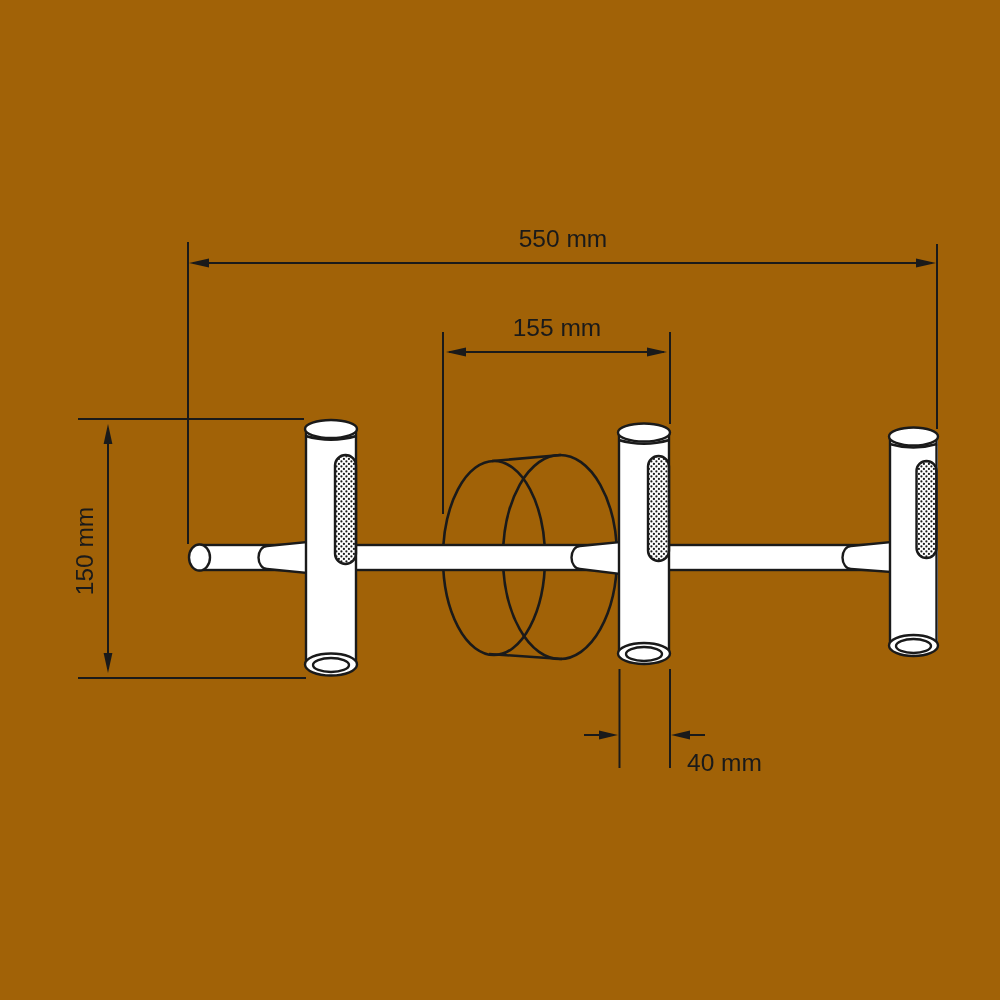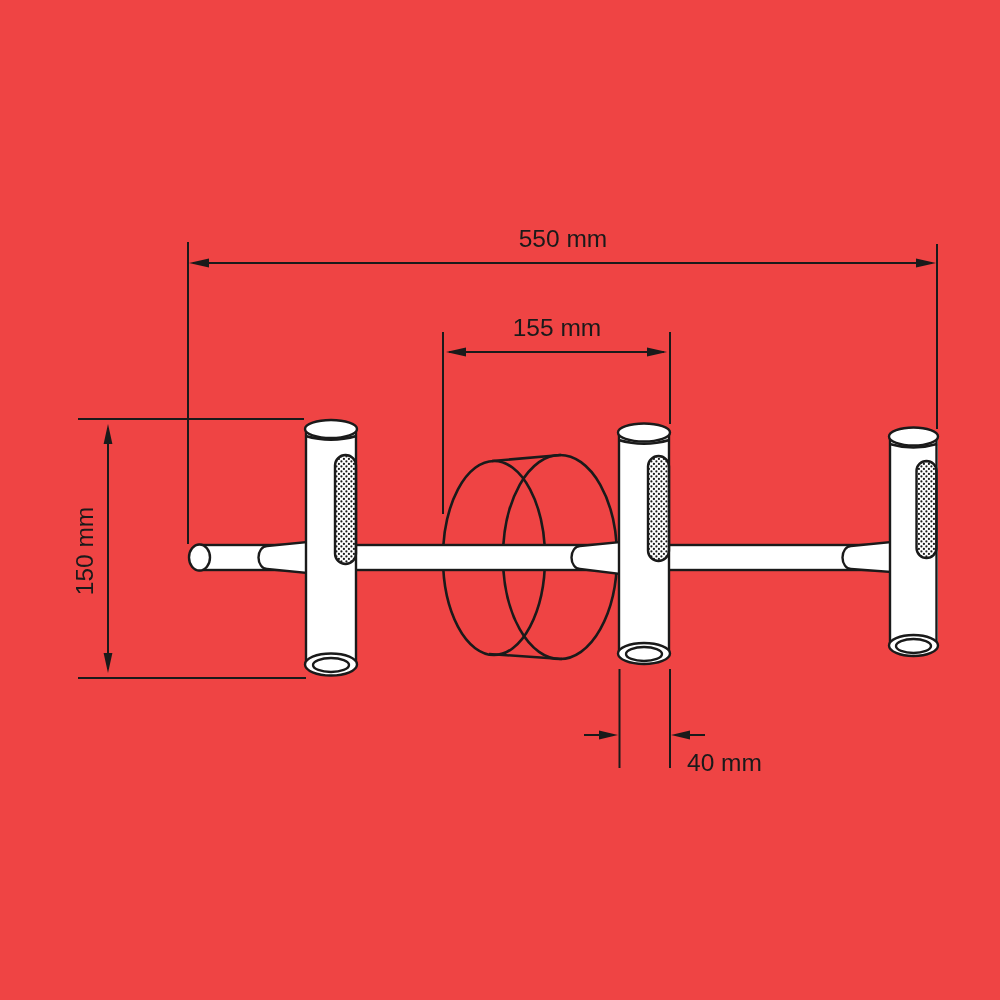--- a/index.html
+++ b/index.html
@@ -4,21 +4,21 @@
 <style>
   html, body {
     margin: 0;
     padding: 0;
     background: #ffffff;
   }
   .canvas {
     position: relative;
     width: 1000px;
     height: 1000px;
-    background: #ef4444;
+    background: #a16207;
     font-family: "Liberation Sans", sans-serif;
   }
   svg text {
     font-family: "Liberation Sans", sans-serif;
     font-size: 24.5px;
     fill: #1a1a1a;
   }
 </style>
 </head>
 <body>

